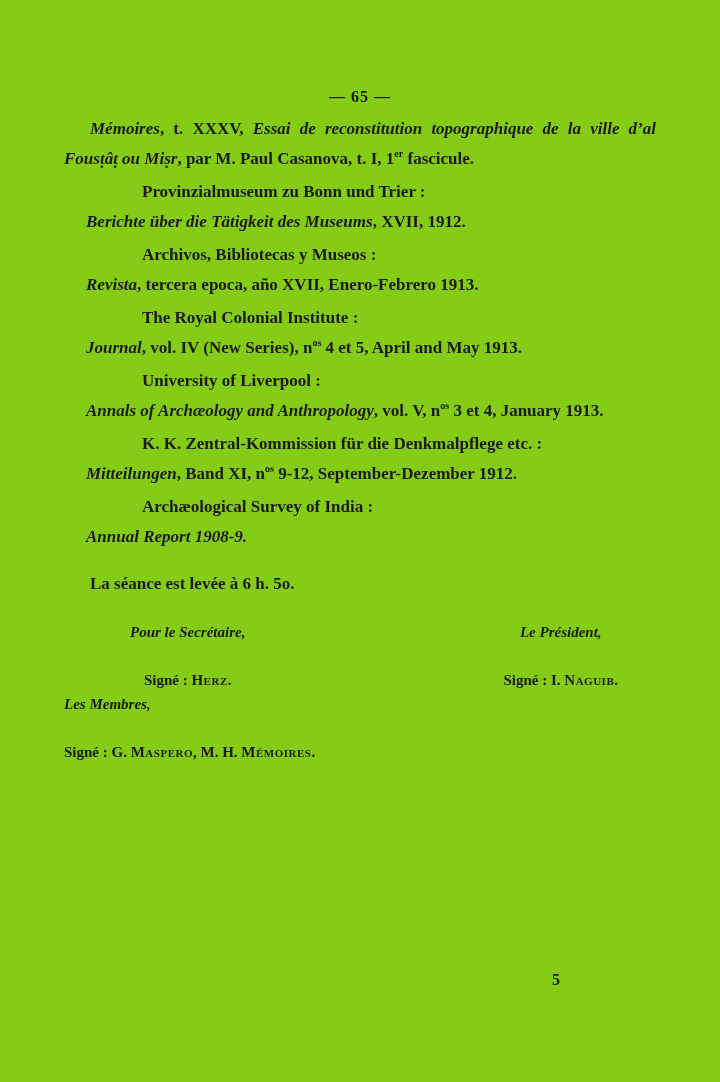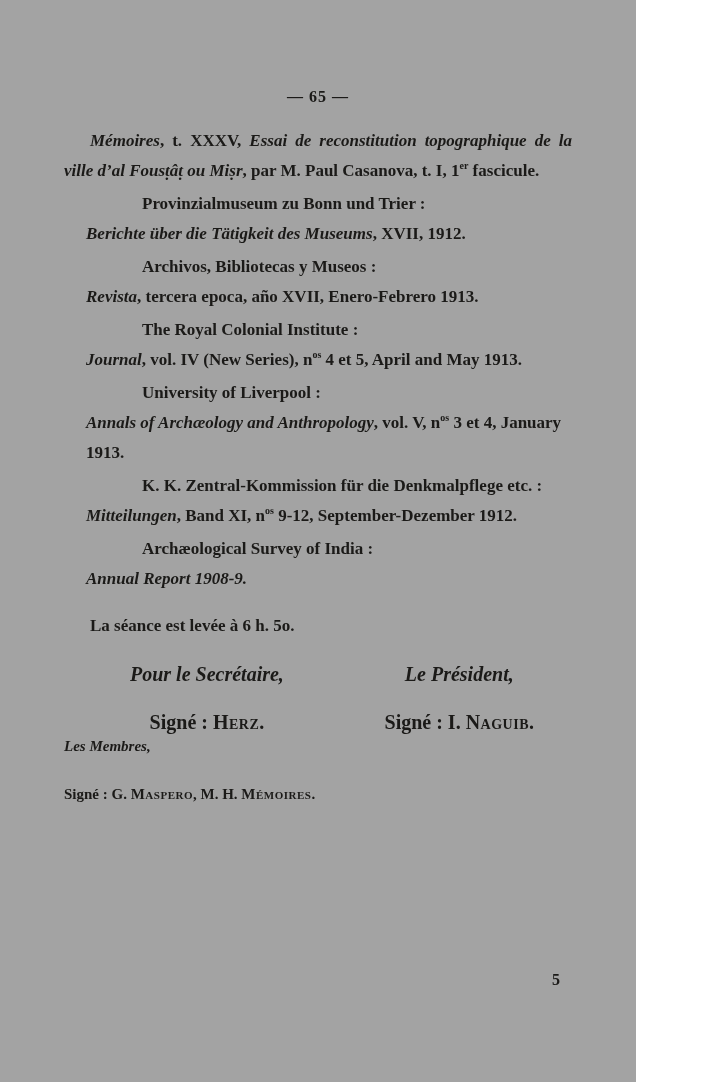--- a/index.html
+++ b/index.html
@@ -1,59 +1,59 @@
 <!DOCTYPE html>
 <html><head>
 <meta charset="utf-8">
 <style>
   * { margin: 0; padding: 0; box-sizing: border-box; }
   html, body { background: #ffffff; }
   .page {
     position: relative;
-    width: 636px;
+    width: 720px;
     height: 1082px;
-    background: #a3a3a3;
+    background: #84cc16;
     color: #1b1a18;
     font-family: "Liberation Serif", "DejaVu Serif", serif;
     font-weight: bold;
     font-size: 17px;
     overflow: hidden;
   }
   .content { padding: 0 64px; }
   .pageno-top {
     padding-top: 82px;
     text-align: center;
     font-size: 16px;
     letter-spacing: 1px;
     line-height: 30px;
   }
   p { line-height: 30px; }
   .p1 {
-    margin-top: 14px;
+    margin-top: 2px;
     text-indent: 26px;
     text-align: justify;
   }
   .it { font-style: italic; }
   .sup {
     font-size: 10px;
     vertical-align: super;
     line-height: 0;
     letter-spacing: 0;
   }
   .heading { margin-left: 78px; margin-top: 3px; }
   .ref { margin-left: 22px; }
   .closing { margin-top: 17px; text-indent: 26px; }
   .sig-row {
     display: flex;
     justify-content: space-between;
     align-items: flex-start;
     margin-top: 21px;
     padding-left: 66px;
     padding-right: 38px;
-    font-size: 20px;
+    font-size: 15px;
   }
   .sig-block { text-align: center; }
   .sig-role { line-height: 24px; }
   .sig-line { line-height: 24px; margin-top: 24px; }
   .sc { font-variant: small-caps; letter-spacing: 0.5px; }
   .sig-center {
     text-align: left;
     font-size: 15px;
     margin-top: 0;
   }

